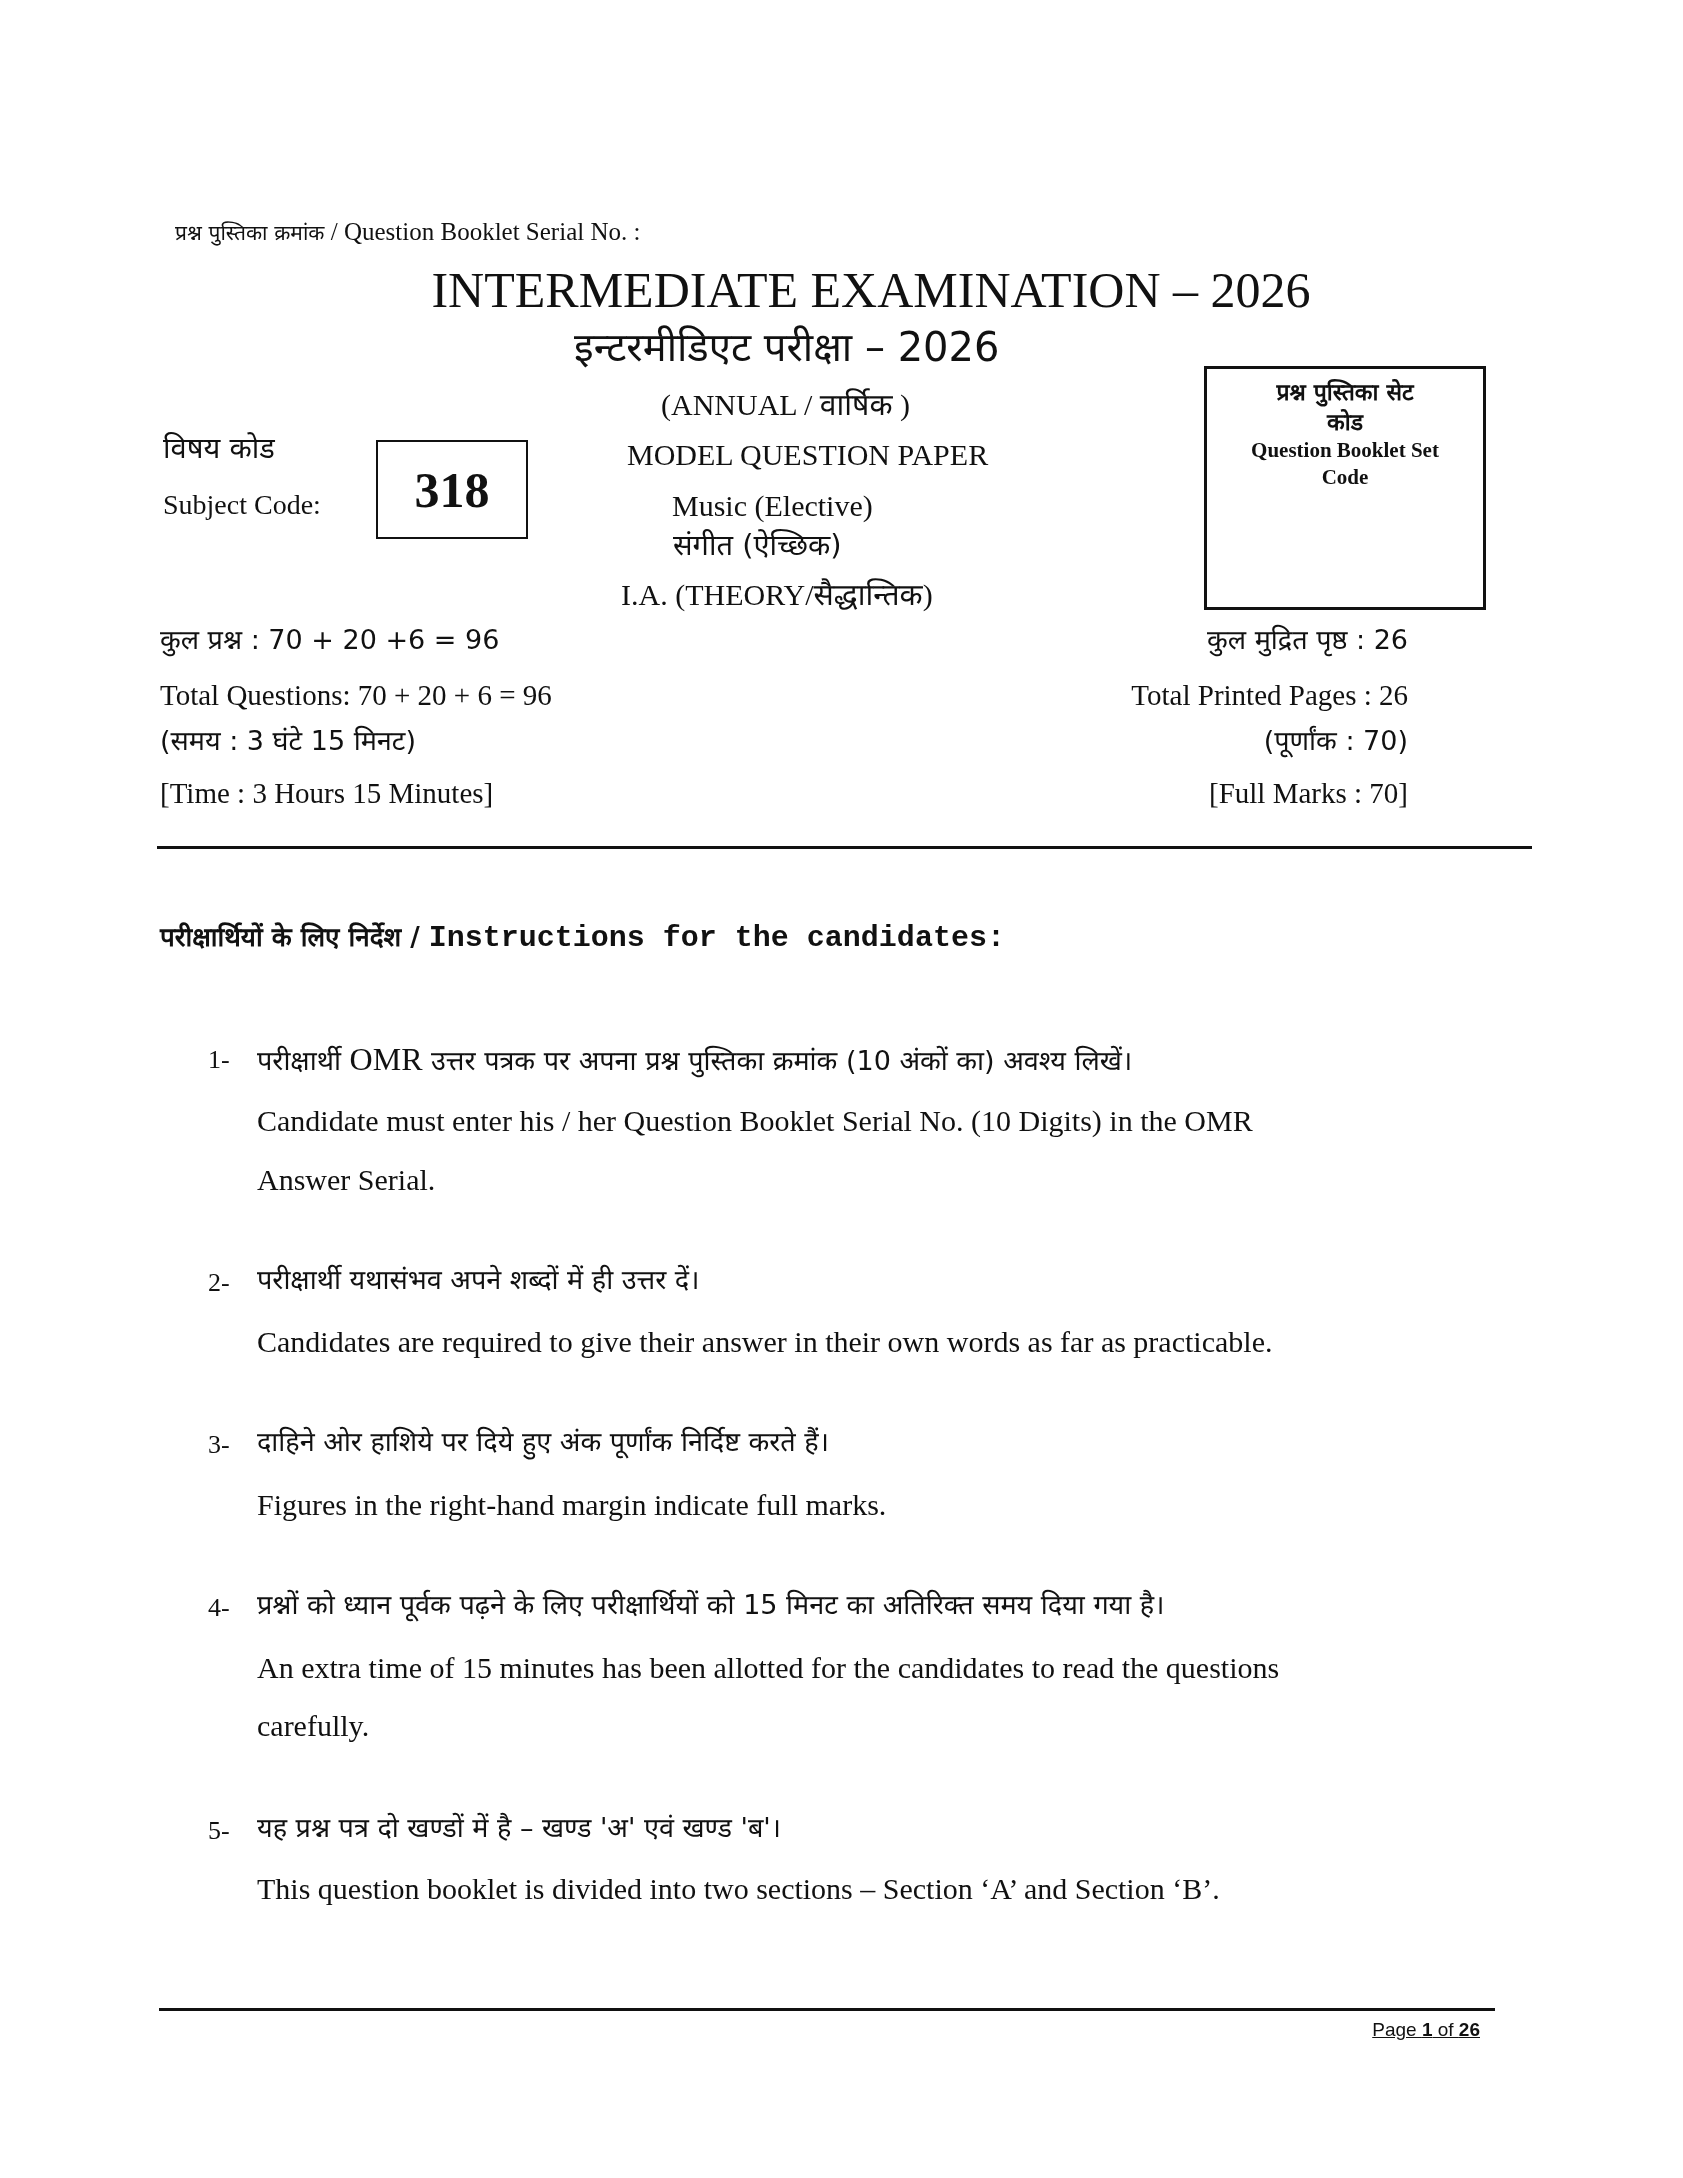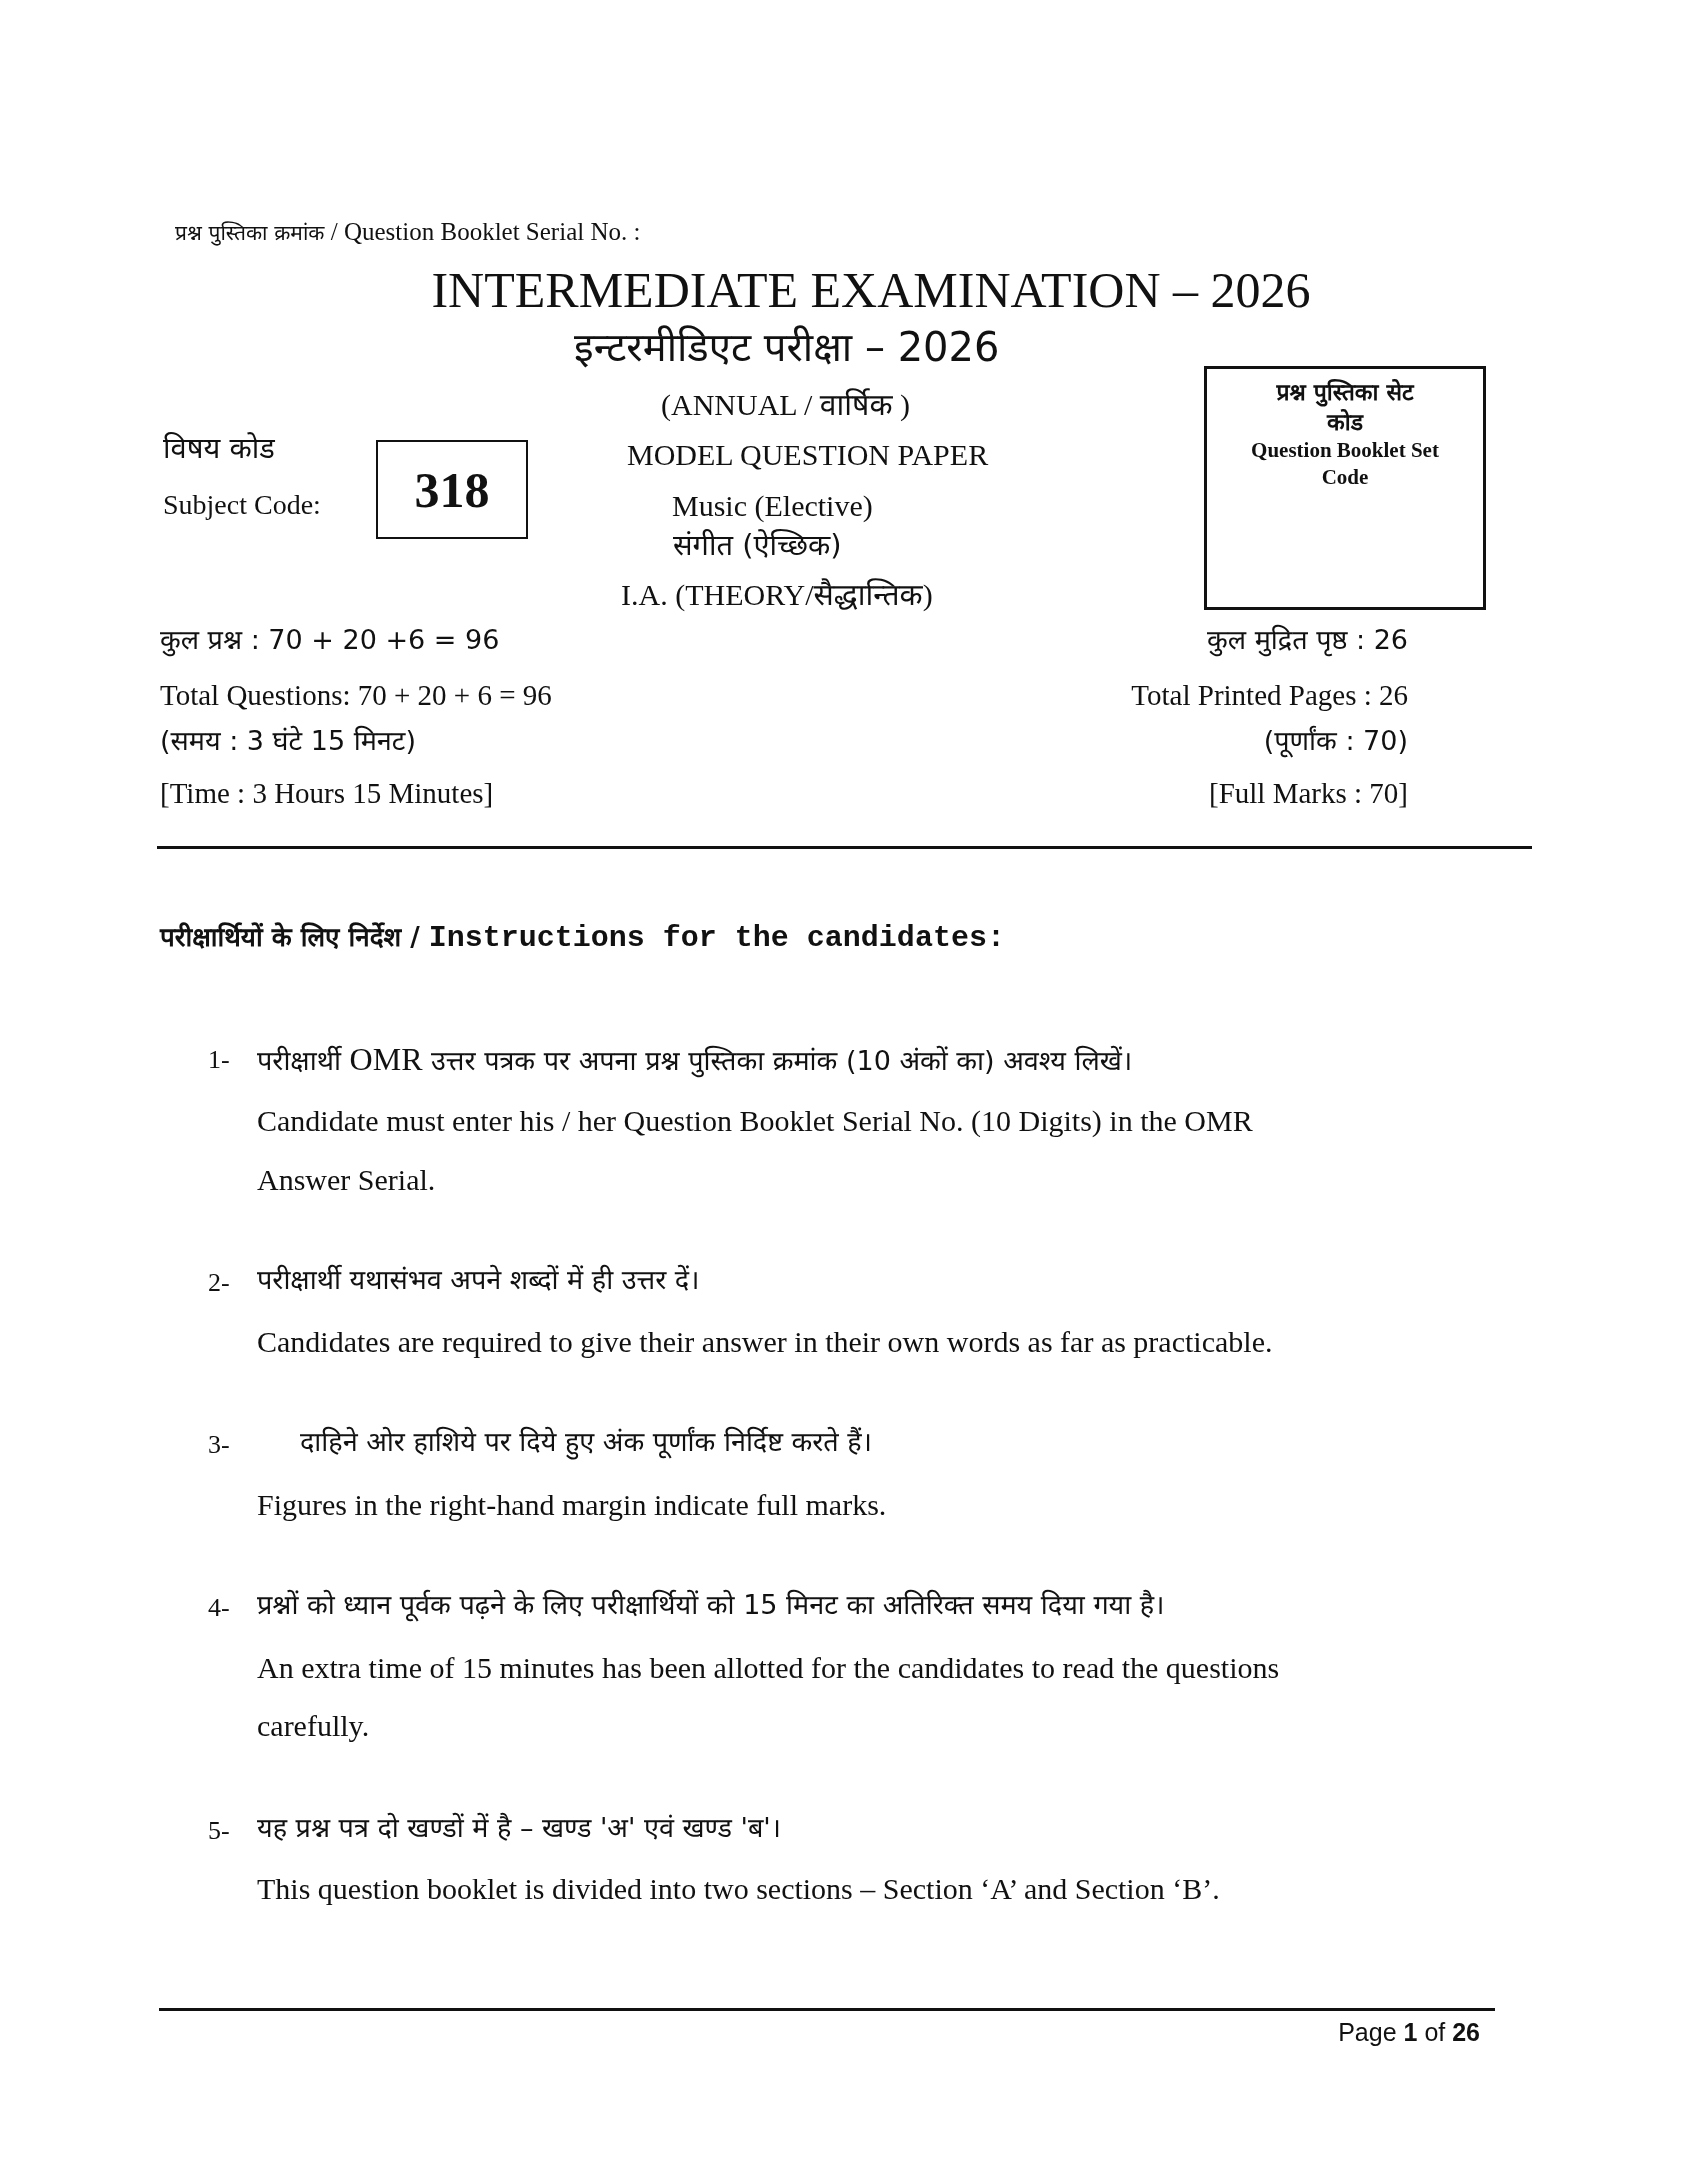--- a/index.html
+++ b/index.html
@@ -45,21 +45,21 @@
     #instr-heading { left:160px; top:923px; font-size:28px; }
     #instr-heading .en { font-weight:bold; font-family:Liberation Mono, monospace; font-size:30px; }
     #instr-heading .hi { font-weight:bold; font-size:26px; }
 
     .num { position:absolute; left:208px; font-size:26px; font-family:"Liberation Serif",serif; line-height:1; }
     .hi-line { position:absolute; left:257px; font-size:27px; white-space:nowrap; line-height:1; }
     .hi-line .omr { font-family:"Liberation Serif",serif; font-size:32px; }
     .en-line { position:absolute; left:257px; font-size:30px; white-space:nowrap; line-height:1; font-family:"Liberation Serif",serif; }
 
     #divider-bottom { position:absolute; left:159px; top:2008px; width:1336px; height:3px; background:#111; }
-    #page-footer { right:203px; top:2020px; font-size:25px; }
+    #page-footer { right:203px; top:2020px; font-size:19px;text-decoration:underline; }
     #page-footer b { font-weight:bold; }
   </style>
 </head>
 <body>
 
 <div id="serial-line" class="abs">
   <span class="deva">प्रश्न पुस्तिका क्रमांक</span><span> / </span><span>Question Booklet Serial No. :</span>
 </div>
 
 <div id="title-en" class="abs serif">INTERMEDIATE EXAMINATION – 2026</div>
@@ -107,21 +107,21 @@
 </div>
 
 <div>
   <div class="num" style="top:1270px;">2-</div>
   <div class="hi-line deva" style="top:1266px;">परीक्षार्थी यथासंभव अपने शब्दों में ही उत्तर दें।</div>
   <div class="en-line" style="top:1327px;">Candidates are required to give their answer in their own words as far as practicable.</div>
 </div>
 
 <div>
   <div class="num" style="top:1432px;">3-</div>
-  <div class="hi-line deva" style="top:1428px;margin-left:43px;">दाहिने ओर हाशिये पर दिये हुए अंक पूर्णांक निर्दिष्ट करते हैं।</div>
+  <div class="hi-line deva" style="top:1428px;">दाहिने ओर हाशिये पर दिये हुए अंक पूर्णांक निर्दिष्ट करते हैं।</div>
   <div class="en-line" style="top:1490px;">Figures in the right-hand margin indicate full marks.</div>
 </div>
 
 <div>
   <div class="num" style="top:1595px;">4-</div>
   <div class="hi-line deva" style="top:1591px;">प्रश्नों को ध्यान पूर्वक पढ़ने के लिए परीक्षार्थियों को 15 मिनट का अतिरिक्त समय दिया गया है।</div>
   <div class="en-line" style="top:1653px;">An extra time of 15 minutes has been allotted for the candidates to read the questions</div>
   <div class="en-line" style="top:1711px;">carefully.</div>
 </div>
 

